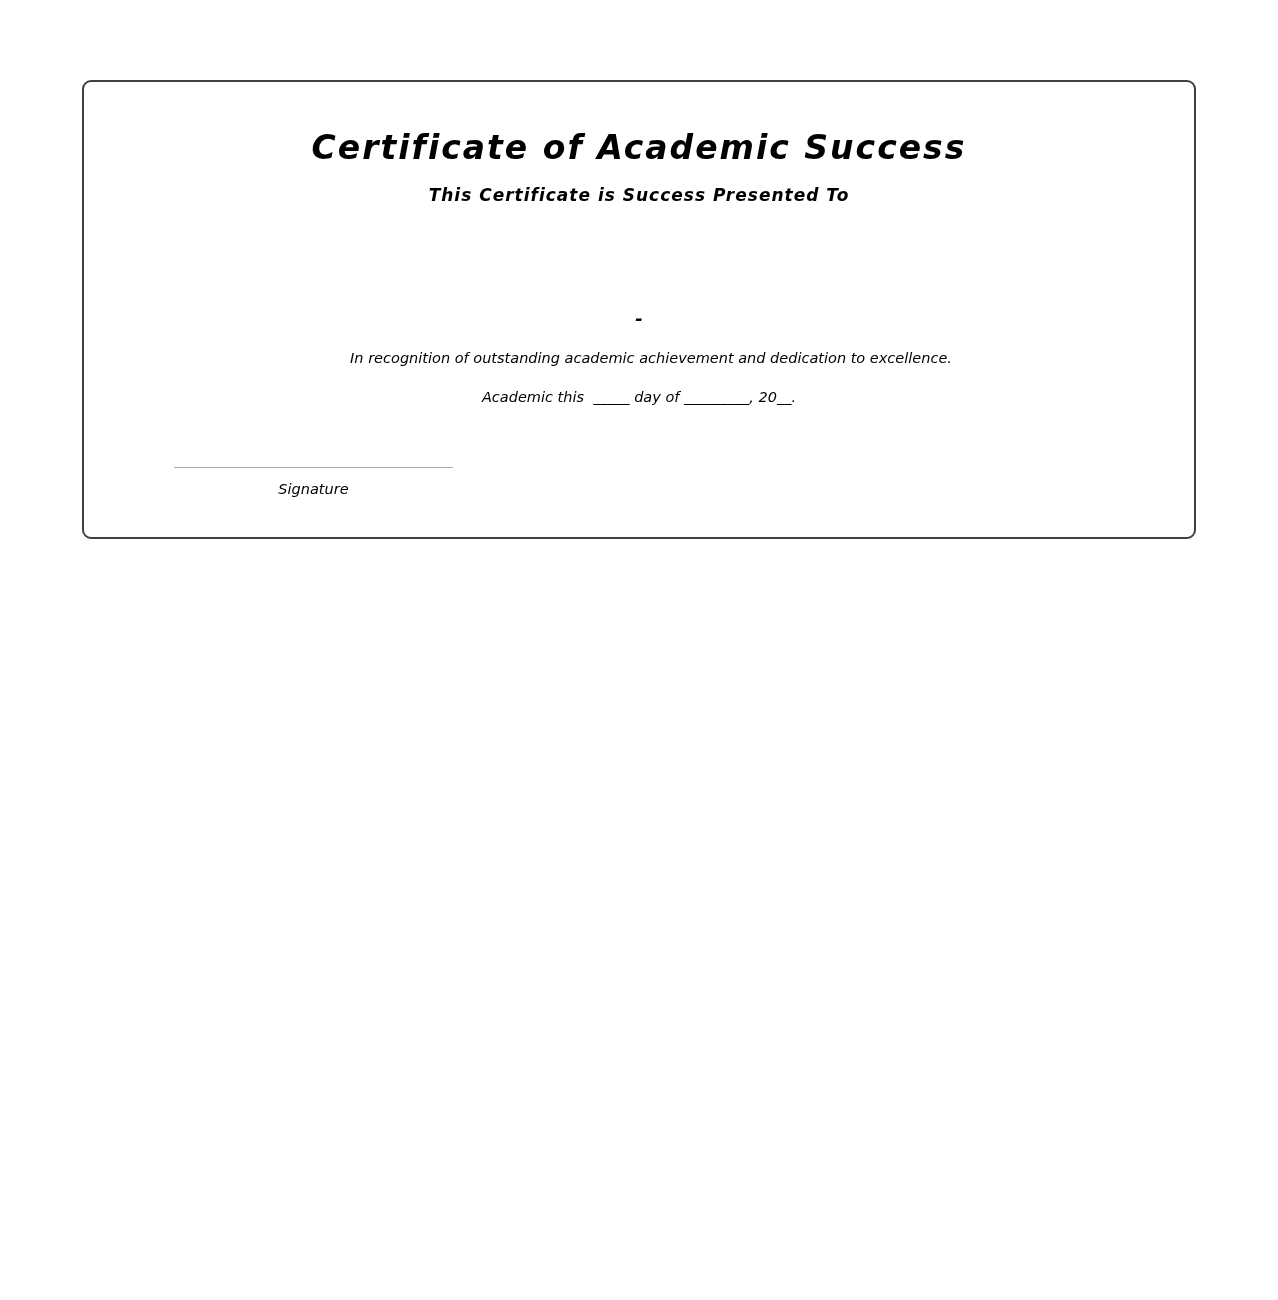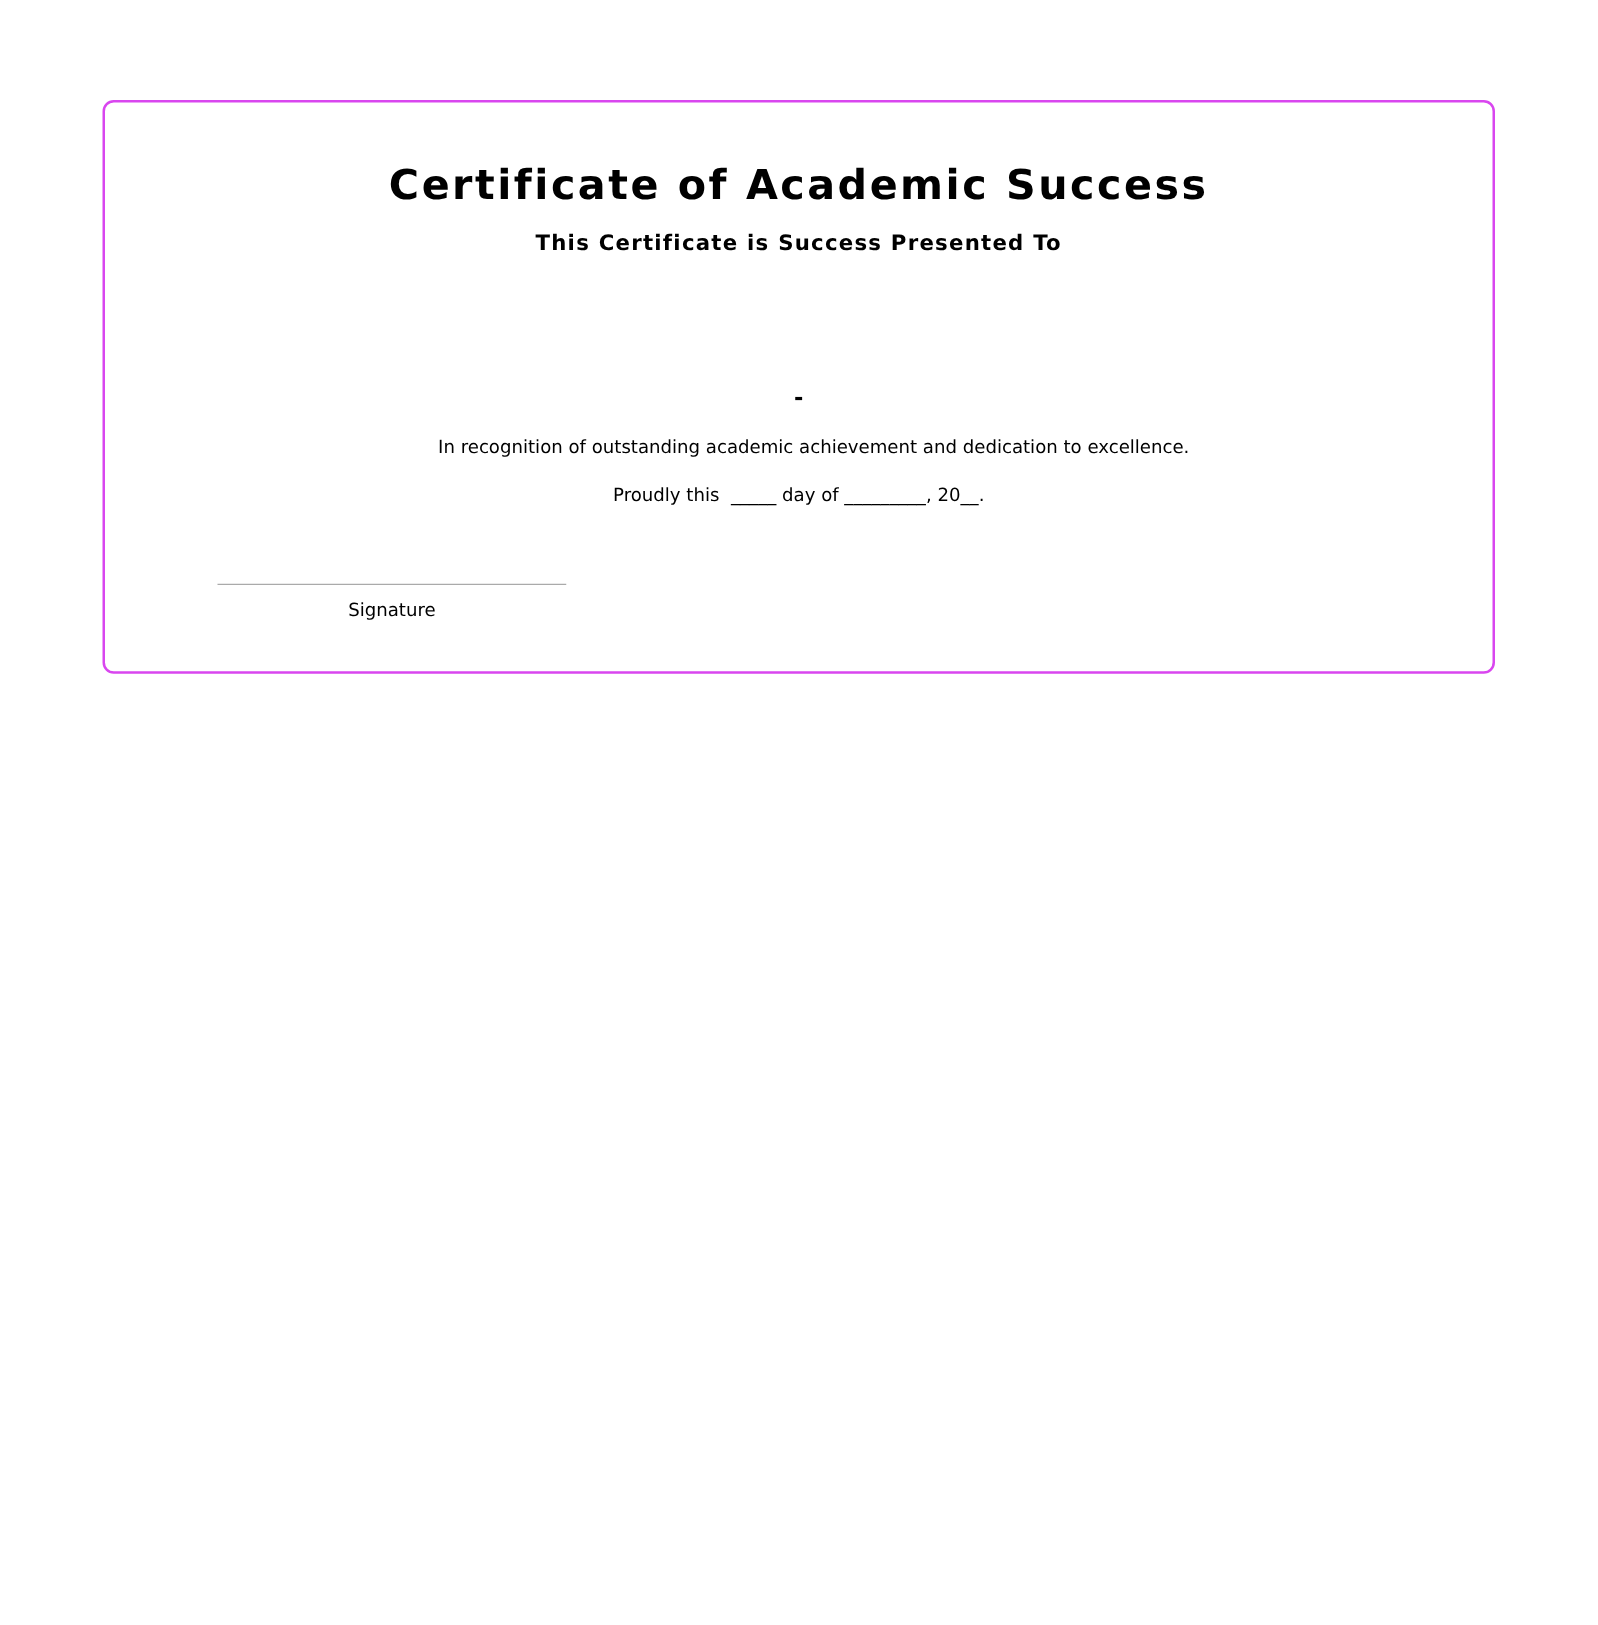--- a/index.html
+++ b/index.html
@@ -10,24 +10,25 @@
       height: 1300px;
       font-family: "DejaVu Sans", "Liberation Sans", sans-serif;
       color: #000;
     }
     .certificate {
       position: absolute;
       left: 82px;
       top: 80px;
       width: 1110px;
       height: 455px;
-      border: 2px solid #d946ef;
+      border: 2px solid #404040;
       border-radius: 9px;
       box-sizing: content-box;
       text-align: center;
+      font-style: italic;
     }
     .title {
       position: absolute;
       left: 0; right: 0;
       top: 44px;
       margin: 0;
       font-size: 33px;
       font-weight: bold;
       letter-spacing: 2px;
       line-height: 44px;
@@ -88,20 +89,20 @@
     }
   </style>
 </head>
 <body>
 
 <div class="certificate">
   <h1 class="title">Certificate of Academic Success</h1>
   <h2 class="subtitle">This Certificate is Success Presented To</h2>
   <div class="recipient">-</div>
   <p class="recognition">In recognition of outstanding academic achievement and dedication to excellence.</p>
-  <p class="awarded">Proudly this  _____ day of _________, 20__.</p>
+  <p class="awarded">Academic this  _____ day of _________, 20__.</p>
 
   <div class="sig-block left">
     <div class="sig-line"></div>
     <div class="sig-label">Signature</div>
   </div>
 
 </div>
 
 </body></html>

